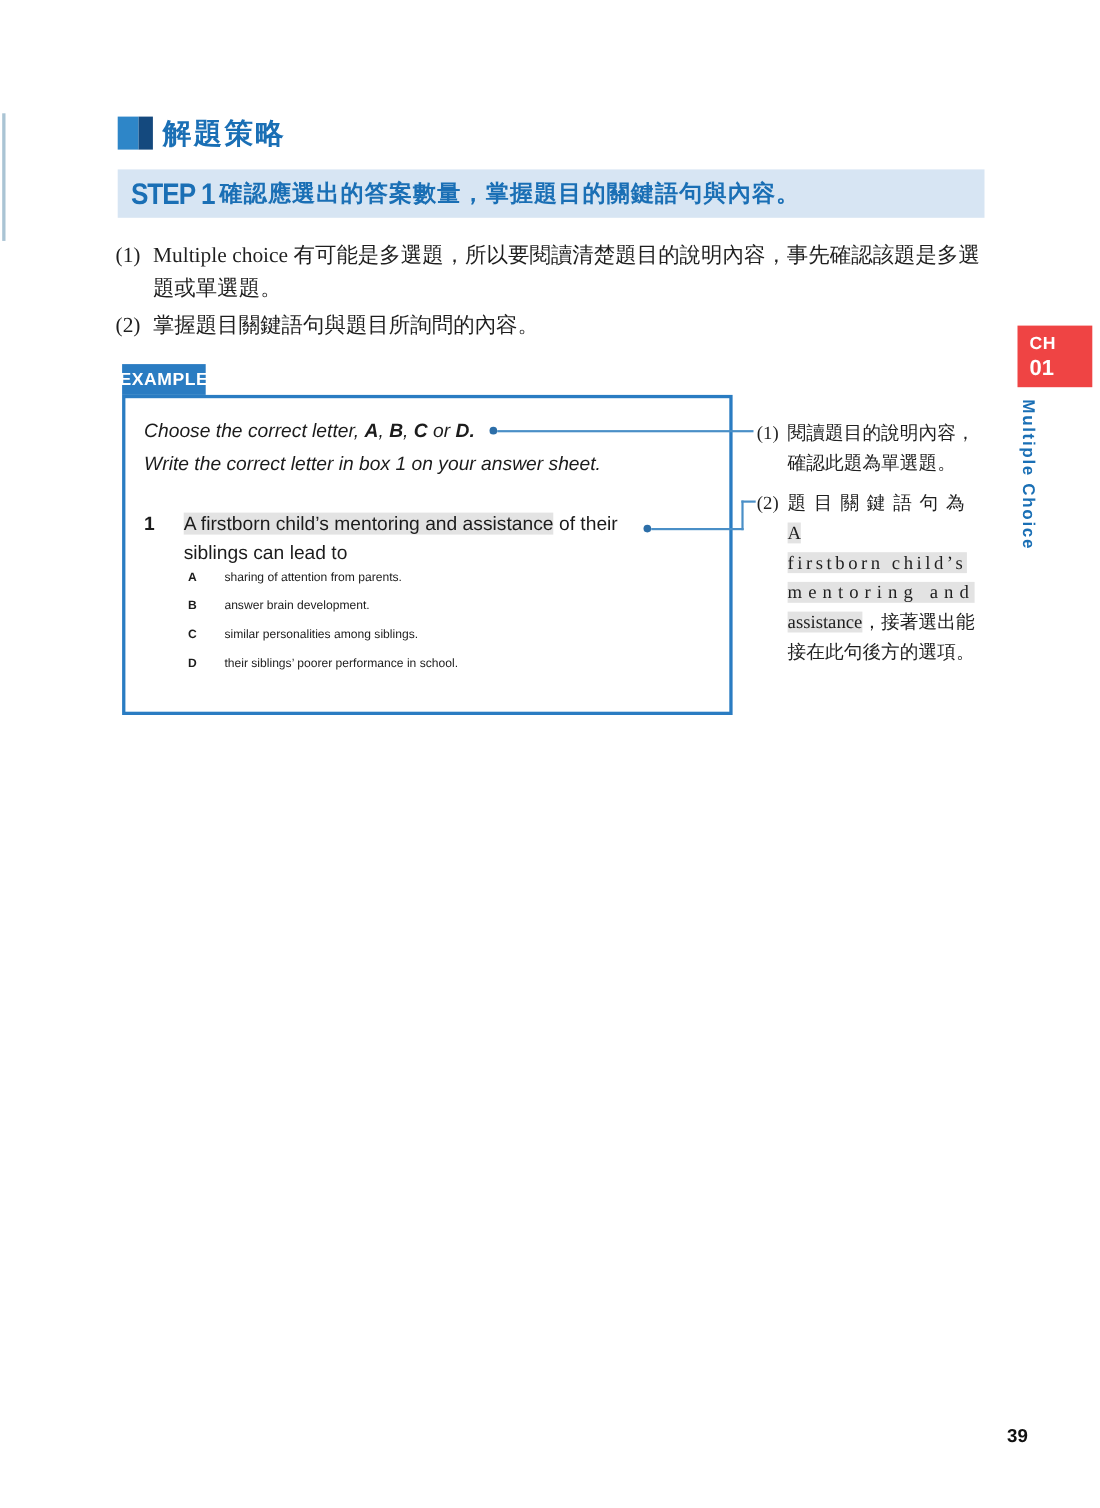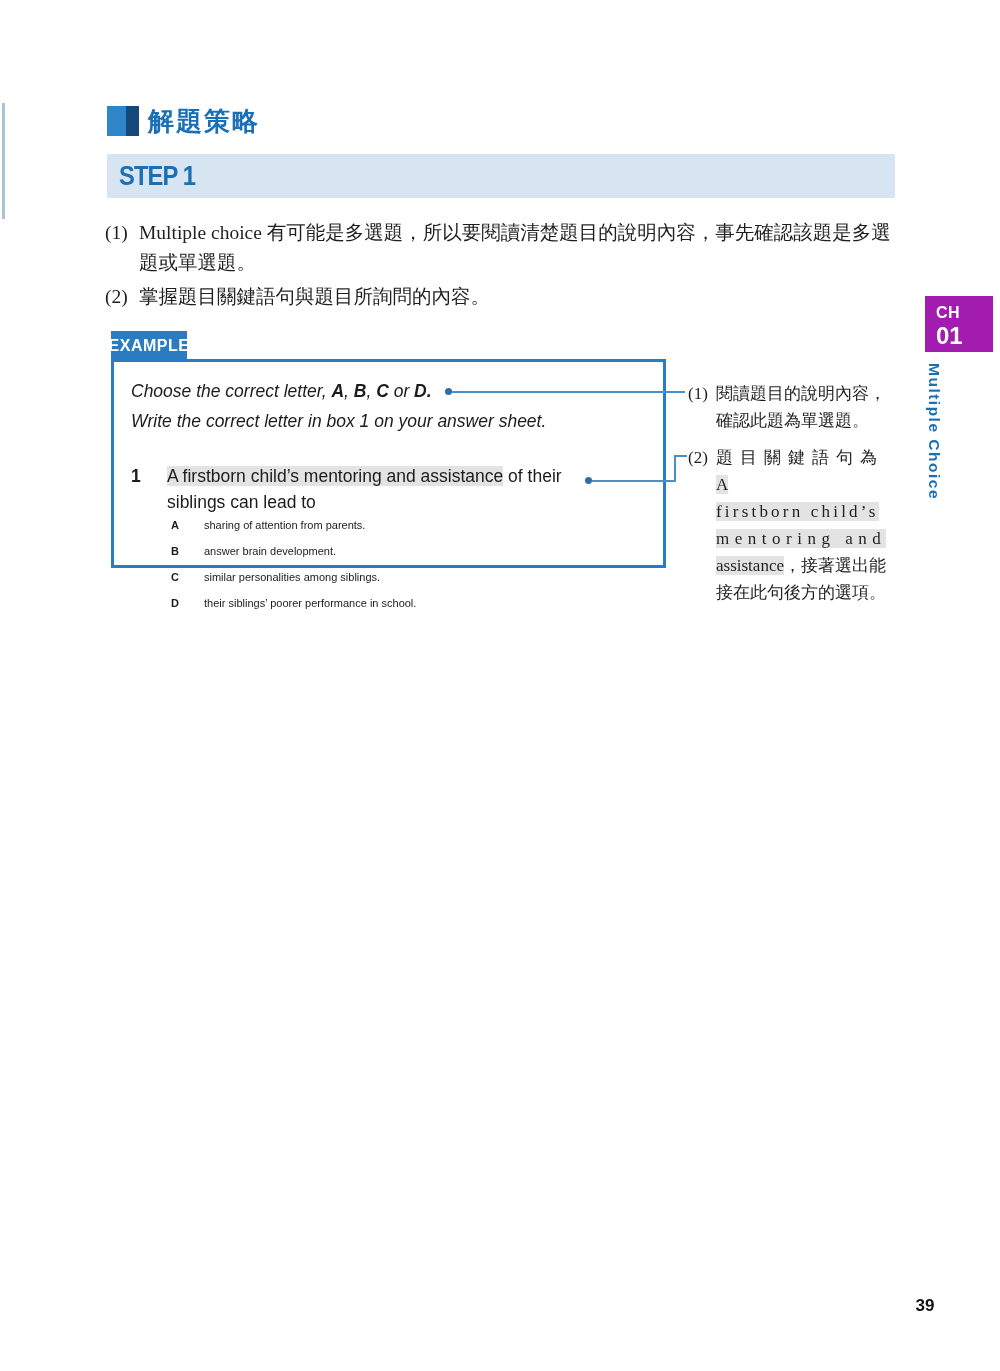--- a/index.html
+++ b/index.html
@@ -63,21 +63,21 @@
 
   
   .example-tab {
     left: 111px; top: 331px; width: 76px; height: 29px;
     background: #2a7cc2; color: #ffffff;
     font-size: 16px; font-weight: bold;
     display: flex; align-items: center; justify-content: center;
     letter-spacing: 0.5px;
   }
   .example-box {
-    left: 111px; top: 359px; width: 555px; height: 209px;
+    left: 111px; top: 359px; width: 555px; height: 291px;
     border: 3px solid #2a7cc2;
     background: #ffffff;
   }
   .instr {
     position: absolute; left: 17px;
     font-style: italic; font-size: 17.5px; color: #1c1c1c;
     white-space: nowrap;
   }
   .instr b { font-weight: bold; }
   .q-row { position: absolute; left: 17px; font-size: 17.5px; white-space: nowrap; }
@@ -101,25 +101,25 @@
   .annot-num { flex: 0 0 28px; }
   .annot-body { flex: 1; }
   .annot .hl { background: #e3e3e3; }
   .ls-cjk { letter-spacing: 7px; }
   .ls-en1 { letter-spacing: 3.2px; }
   .ls-en2 { letter-spacing: 5.5px; }
 
   
   .ch-tab {
     left: 925px; top: 296px; width: 68px; height: 56px;
-    background: #a21caf; color: #ffffff;
+    background: #ef4444; color: #ffffff;
     padding: 5px 0 0 11px; line-height: 23px;
   }
   .ch-label { font-size: 16px; font-weight: bold; letter-spacing: 0.5px; }
-  .ch-num   { font-size: 24px; font-weight: bold; }
+  .ch-num   { font-size: 20px; font-weight: bold; }
   .ch-title {
     left: 925px; top: 363px;
     writing-mode: vertical-rl;
     font-size: 15.5px; font-weight: bold; color: #1a6fb5;
     letter-spacing: 1.5px;
     white-space: nowrap;
   }
 
   .page-num {
     left: 905px; top: 1296px; width: 40px;
@@ -135,20 +135,21 @@
   <div class="abs edge-strip"></div>
 
   <div class="abs sec-header">
     <span class="sq-light"></span>
     <span class="sq-dark"></span>
     <span class="sec-title">解題策略</span>
   </div>
 
   <div class="abs step-banner">
     <span class="step-label">STEP 1</span>
+    <span class="step-text">確認應選出的答案數量，掌握題目的關鍵語句與內容。</span>
   </div>
 
   <div class="abs intro-item" style="top:218px;">
     <span class="intro-num">(1)</span>
     <span class="intro-text">Multiple choice 有可能是多選題，所以要閱讀清楚題目的說明內容，事先確認該題是多選題或單選題。</span>
   </div>
   <div class="abs intro-item" style="top:282px;">
     <span class="intro-num">(2)</span>
     <span class="intro-text">掌握題目關鍵語句與題目所詢問的內容。</span>
   </div>

